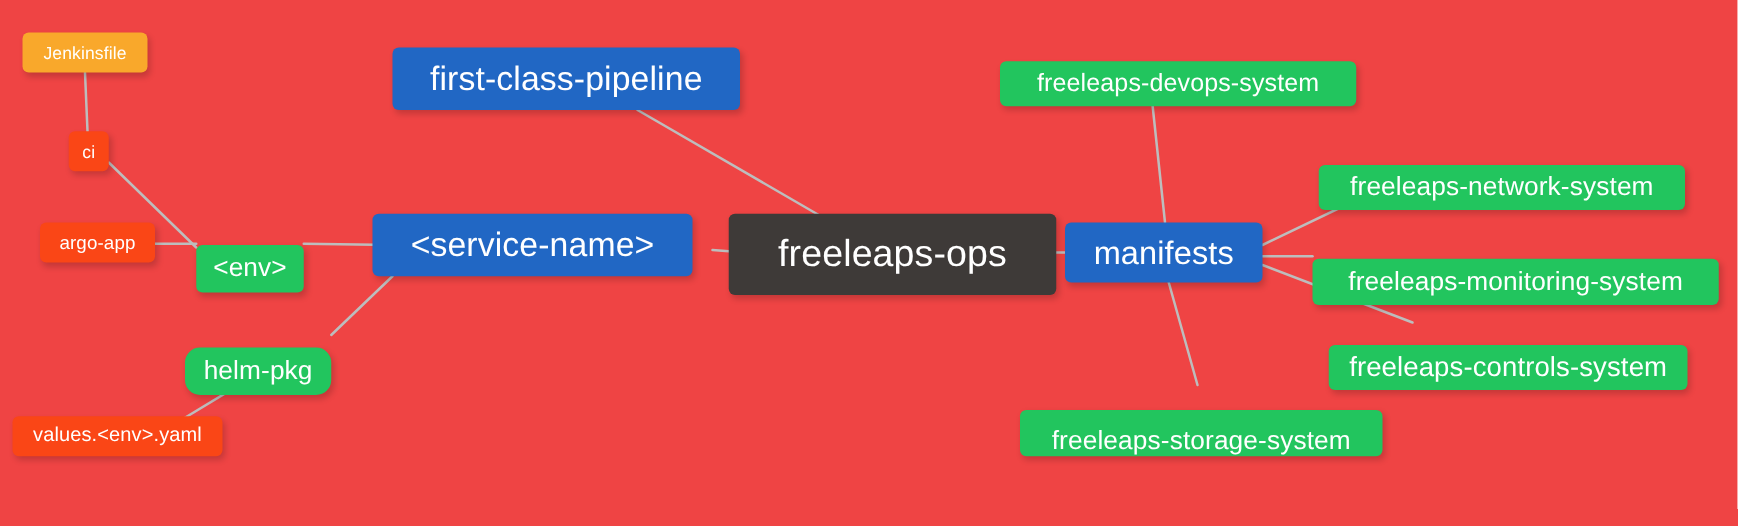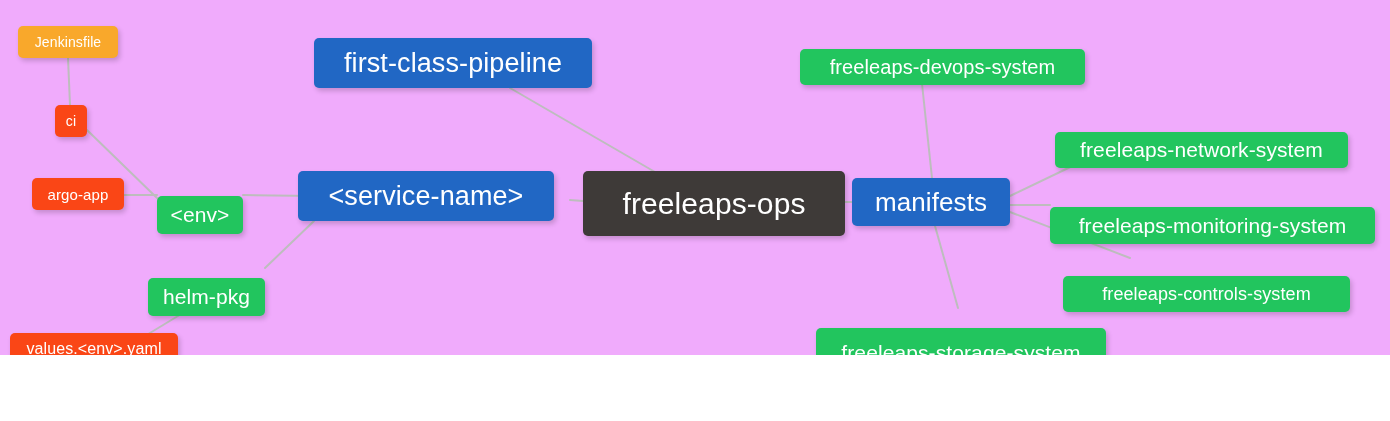--- a/index.html
+++ b/index.html
@@ -7,22 +7,22 @@
     padding: 0;
     background: #ffffff;
   }
   body {
     font-family: "Liberation Sans", sans-serif;
     -webkit-font-smoothing: antialiased;
   }
   #canvas {
     position: relative;
     width: 1390px;
-    height: 355px;
-    background: #f0abfc;
+    height: 421px;
+    background: #ef4444;
     overflow: hidden;
   }
   #edge-layer {
     position: absolute;
     left: 0;
     top: 0;
     width: 1390px;
     height: 421px;
     pointer-events: none;
   }
@@ -77,21 +77,21 @@
       </div>
       <div class="node node-red" style="left: 55px; top: 105px; width: 32px; height: 32px; font-size: 14px; background: rgb(250, 70, 22); color: rgb(255, 255, 255); text-align: center;">
         <span>ci</span>
       </div>
       <div class="node node-red" style="left: 32px; top: 178px; width: 92px; height: 32px; font-size: 15px; background: rgb(250, 70, 22); color: rgb(255, 255, 255);">
         <span>argo-app</span>
       </div>
       <div class="node node-green" style="left: 157px; top: 176px; width: 86px; height: 38px; font-size: 21px; background: rgb(34, 197, 94); color: rgb(255, 255, 255);">
         <span>&lt;env&gt;</span>
       </div>
-      <div class="node node-green" style="left: 148px; top: 258px; width: 117px; height: 38px; font-size: 21px; background: rgb(34, 197, 94); color: rgb(255, 255, 255);">
+      <div class="node node-green" style="left: 148px; top: 258px; width: 117px; height: 38px; font-size: 21px; background: rgb(34, 197, 94); color: rgb(255, 255, 255); border-radius: 12px;">
         <span>helm-pkg</span>
       </div>
       <div class="node node-red" style="left: 10px; top: 333px; width: 168px; height: 32px; font-size: 16px; background: rgb(250, 70, 22); color: rgb(255, 255, 255);">
         <span>values.&lt;env&gt;.yaml</span>
       </div>
       <div class="node node-blue" style="left: 314px; top: 38px; width: 278px; height: 50px; font-size: 27px; background: rgb(33, 103, 196); color: rgb(255, 255, 255);">
         <span>first-class-pipeline</span>
       </div>
       <div class="node node-blue" style="left: 298px; top: 171px; width: 256px; height: 50px; font-size: 27px; background: rgb(33, 103, 196); color: rgb(255, 255, 255);">
         <span>&lt;service-name&gt;</span>
@@ -104,20 +104,20 @@
       </div>
       <div class="node node-green" style="left: 800px; top: 29px; width: 285px; height: 36px; font-size: 20px; background: rgb(34, 197, 94); color: rgb(255, 255, 255);">
         <span>freeleaps-devops-system</span>
       </div>
       <div class="node node-green" style="left: 1055px; top: 112px; width: 293px; height: 36px; font-size: 21px; background: rgb(34, 197, 94); color: rgb(255, 255, 255);">
         <span>freeleaps-network-system</span>
       </div>
       <div class="node node-green" style="left: 1050px; top: 187px; width: 325px; height: 37px; font-size: 21px; background: rgb(34, 197, 94); color: rgb(255, 255, 255);">
         <span>freeleaps-monitoring-system</span>
       </div>
-      <div class="node node-green" style="left: 1063px; top: 256px; width: 287px; height: 36px; font-size: 18px; background: rgb(34, 197, 94); color: rgb(255, 255, 255);">
+      <div class="node node-green" style="left: 1063px; top: 256px; width: 287px; height: 36px; font-size: 22px; background: rgb(34, 197, 94); color: rgb(255, 255, 255);">
         <span>freeleaps-controls-system</span>
       </div>
       <div class="node node-green" style="left: 816px; top: 308px; width: 290px; height: 37px; font-size: 21px; background: rgb(34, 197, 94); color: rgb(255, 255, 255); align-items: flex-end;">
         <span>freeleaps-storage-system</span>
       </div>
     </div>
 </div>
 
 </body></html>

